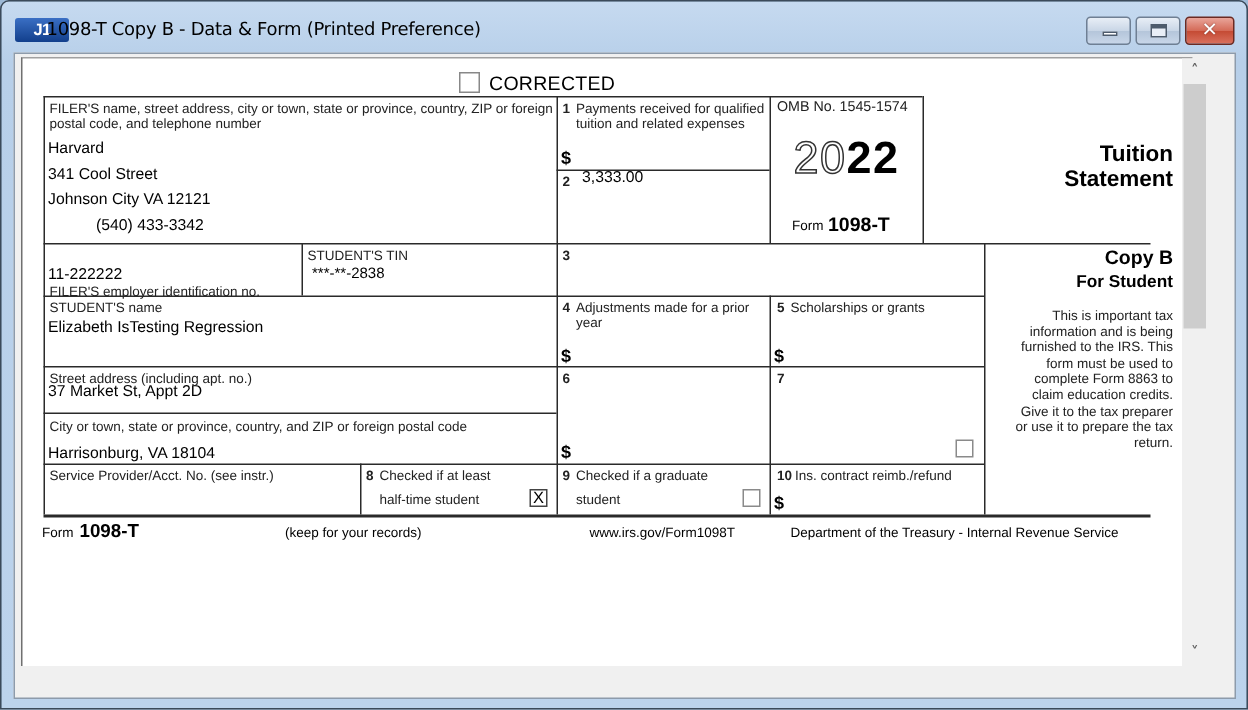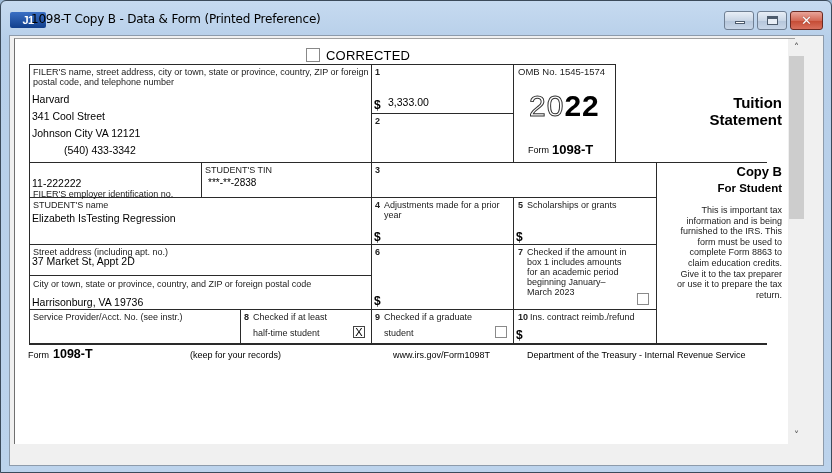--- a/index.html
+++ b/index.html
@@ -112,22 +112,23 @@
         <div class="vline" style="left:225px; top:270px; height:34px;"></div>
         <div class="hline" style="left:14px; top:304px; width:738px; height:2px;"></div>
 
         <div class="abs lbl" style="left:18px; top:28px; width:338px;">FILER'S name, street address, city or town, state or province, country, ZIP or foreign postal code, and telephone number</div>
         <div class="abs val" style="left:17px; top:54px;">Harvard</div>
         <div class="abs val" style="left:17px; top:71px;">341 Cool Street</div>
         <div class="abs val" style="left:17px; top:88px;">Johnson City  VA  12121</div>
         <div class="abs val" style="left:17px; top:105px;margin-left:32px;">(540) 433-3342</div>
 
         <div class="abs lbl" style="left:360px; top:28px; font-weight:bold;">1</div>
+        <div class="abs lbl" style="left:369px; top:28px; width:126px;">Payments received for qualified tuition and related expenses</div>
         <div class="abs dollar" style="left:359px; top:59px;">$</div>
-        <div class="abs val" style="left:373px; top:57px;">3,333.00</div>
+        <div class="abs val" style="left:373px; top:73px;">3,333.00</div>
 
         <div class="abs lbl" style="left:360px; top:77px; font-weight:bold;">2</div>
         <div class="abs" style="left:358px; top:88px; width:138px; height:33px;"></div>
 
         <div class="abs lbl" style="left:503px; top:28px; font-size:9.5px;">OMB No. 1545-1574</div>
         <div class="year"><span class="outline">20</span><span>22</span></div>
         <div class="abs" style="left:513px; top:106px; font-size:9px;">Form</div>
         <div class="abs" style="left:537px; top:103px; font-size:13px; font-weight:bold;">1098-T</div>
 
         <div class="title-right" style="top:55px; font-size:15px;">Tuition</div>
@@ -155,28 +156,27 @@
 
         <div class="abs lbl" style="left:503px; top:161px; font-weight:bold;">5</div>
         <div class="abs lbl" style="left:512px; top:161px; width:126px;">Scholarships or grants</div>
         <div class="abs dollar" style="left:501px; top:191px;">$</div>
         <div class="abs val" style="left:515px; top:190px; width:120px; height:14px;"></div>
 
         <div class="abs lbl" style="left:18px; top:208px;">Street address (including apt. no.)</div>
         <div class="abs val" style="left:17px; top:216px;">37 Market St, Appt 2D</div>
 
         <div class="abs lbl" style="left:18px; top:240px;">City or town, state or province, country, and ZIP or foreign postal code</div>
-        <div class="abs val" style="left:17px; top:257px;">Harrisonburg, VA 19736</div>
+        <div class="abs val" style="left:17px; top:257px;">Harrisonburg, VA 18104</div>
 
         <div class="abs lbl" style="left:360px; top:208px; font-weight:bold;">6</div>
         <div class="abs dollar" style="left:359px; top:255px;">$</div>
         <div class="abs val" style="left:373px; top:254px; width:120px; height:14px;"></div>
 
         <div class="abs lbl" style="left:503px; top:208px; font-weight:bold;">7</div>
-        <div class="abs lbl" style="left:512px; top:208px; width:100px;">Checked if the amount in box 1 includes amounts for an academic period beginning January– March 2023</div>
         <div class="cb" style="left:622px; top:254px;"></div>
 
         <div class="abs lbl" style="left:18px; top:273px;">Service Provider/Acct. No. (see instr.)</div>
         <div class="abs" style="left:16px; top:285px; width:206px; height:17px;"></div>
 
         <div class="abs lbl" style="left:229px; top:273px; font-weight:bold;">8</div>
         <div class="abs lbl" style="left:238px; top:273px;text-align:center;">Checked if at least</div>
         <div class="abs lbl" style="left:238px; top:289px;">half-time student</div>
         <div class="cb checked" style="left:338px; top:287px;">X</div>
 

